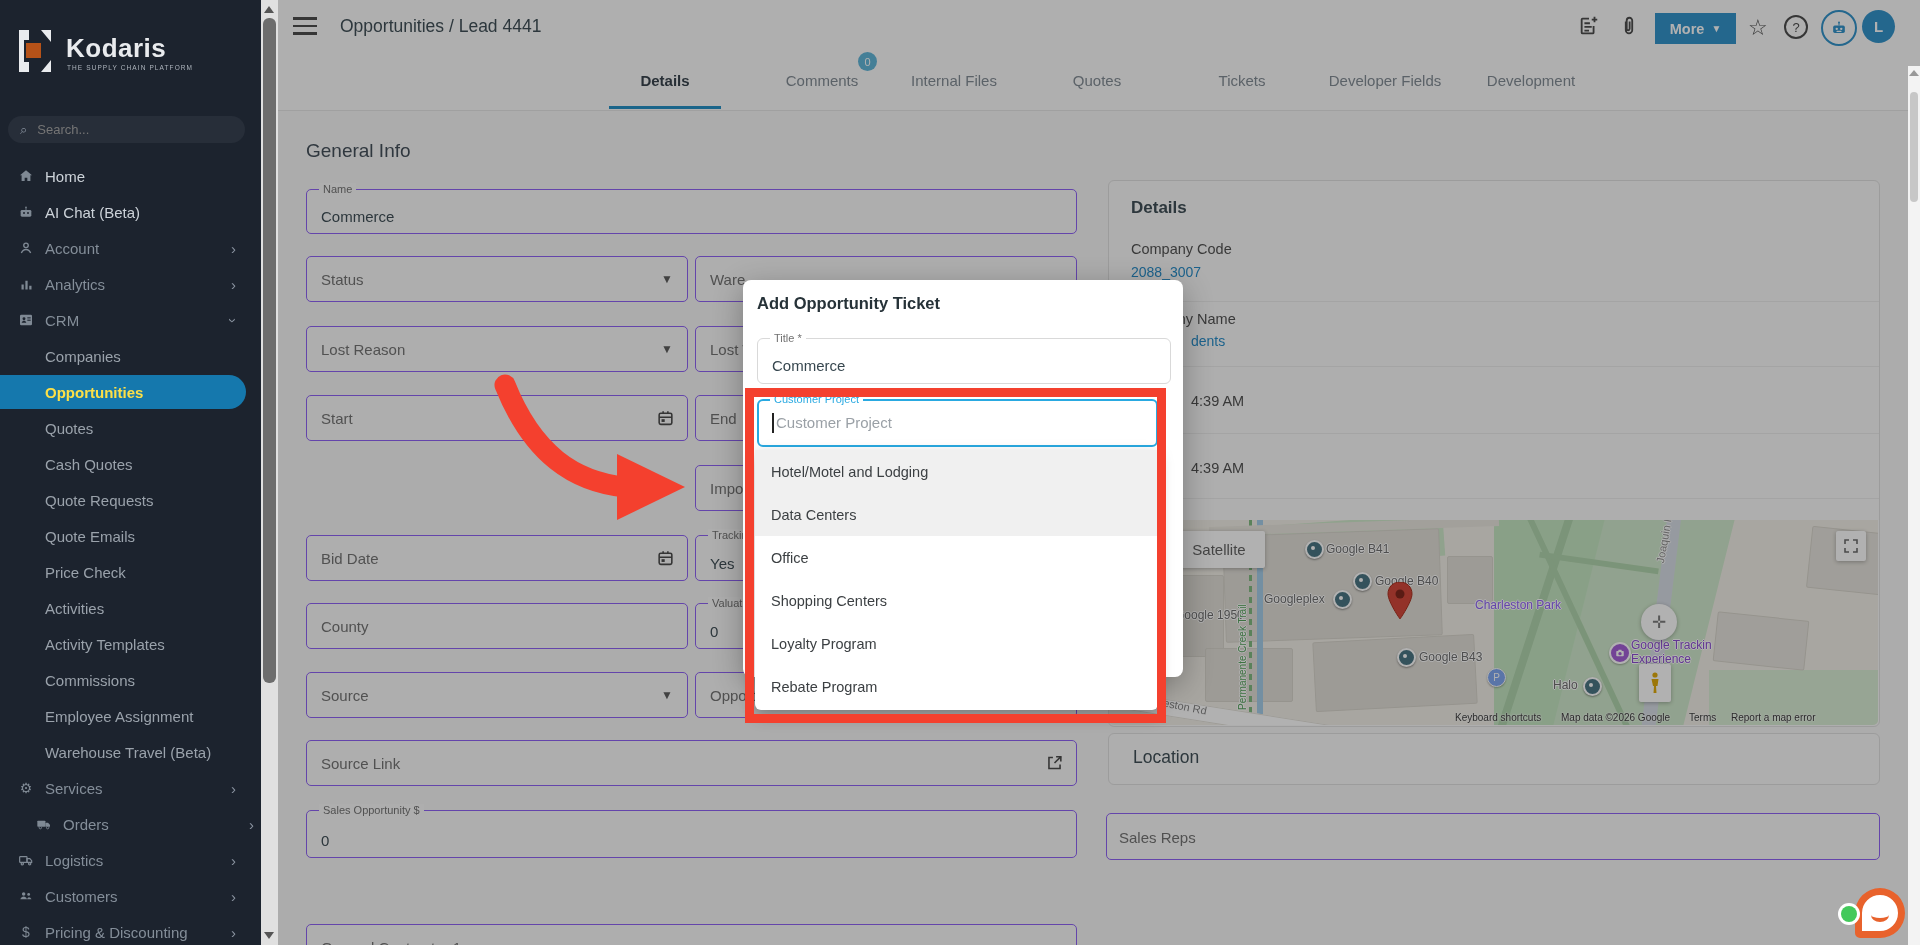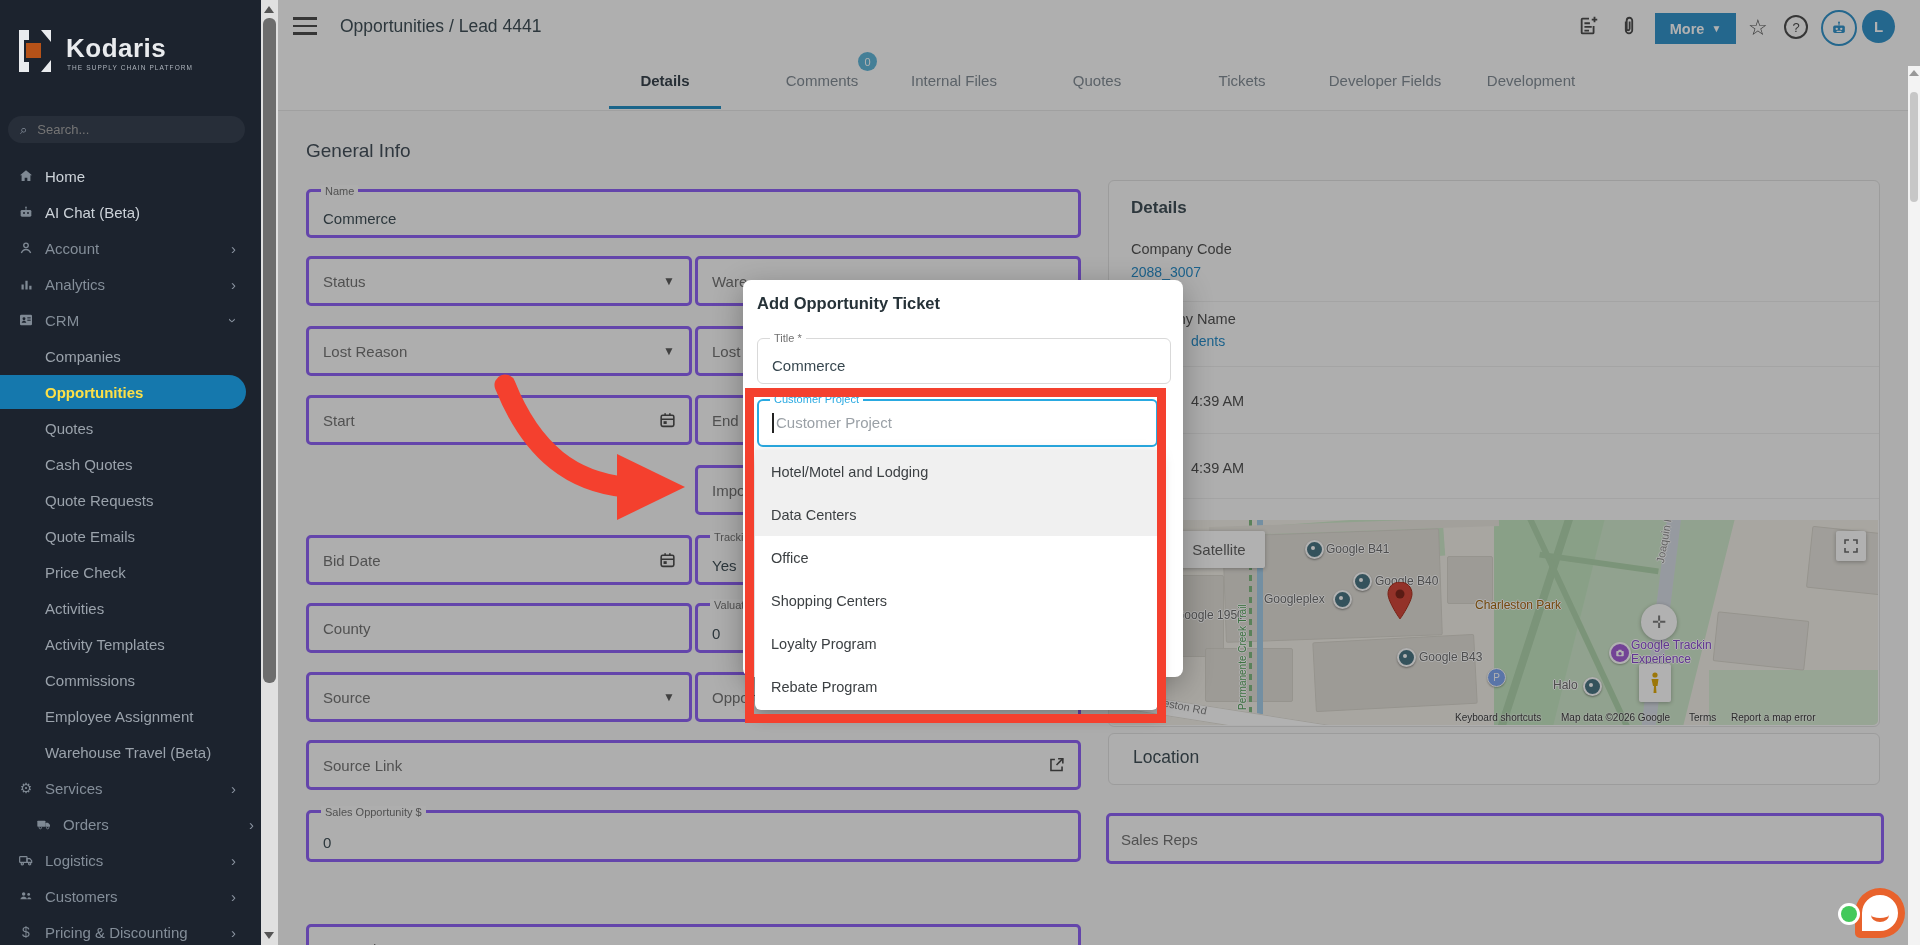--- a/index.html
+++ b/index.html
@@ -17,21 +17,21 @@
   .nav-selected{background:#1578ad;border-radius:0 17px 17px 0;color:#fde047;font-weight:bold;}
   
   #side-sb{position:absolute;left:261px;top:0;width:17px;height:945px;background:#e0e0e0;z-index:11;}
   #side-sb .thumb{position:absolute;left:2px;top:18px;width:13px;height:665px;background:#6d6d6d;border-radius:6px;}
   .sb-arrow{position:absolute;left:3px;width:0;height:0;border-left:5px solid transparent;border-right:5px solid transparent;}
   
   #header{position:absolute;left:278px;top:0;right:0;height:110px;background:#fcfcfc;border-bottom:1px solid #e6e6e6;}
   .tab{position:absolute;top:72px;transform:translateX(-50%);font-size:15px;color:#7d8790;cursor:pointer;white-space:nowrap;}
   .tab-active{color:#2f3b45;font-weight:bold;}
   
-  .field{position:absolute;background:#fafafa;border:3px solid #8b5cf6;border-radius:5px;}
+  .field{position:absolute;background:#fafafa;border:1px solid #8b5cf6;border-radius:5px;}
   .field .flabel{position:absolute;left:14px;top:50%;transform:translateY(-50%);font-size:15px;color:#6e6e6e;white-space:nowrap;}
   .nlabel{position:absolute;left:12px;top:-7px;font-size:11px;color:#6e6e6e;background:#fafafa;padding:0 4px;white-space:nowrap;}
   .fvalue2{position:absolute;left:14px;bottom:8px;font-size:15px;color:#37474f;white-space:nowrap;}
   .caret{position:absolute;right:14px;top:50%;transform:translateY(-50%);color:#555;font-size:12px;}
   .ficon{position:absolute;right:12px;top:50%;transform:translateY(-50%);width:19px;height:19px;color:#4a4a4a;}
   
   .card{position:absolute;background:#fafafa;border:1px solid #e0e0e0;border-radius:6px;}
   .card-title{font-size:17px;color:#37474f;font-weight:bold;}
   .divider{position:absolute;left:0;right:0;height:1px;background:#ececec;}
   .dlabel{font-size:14.5px;color:#4a4a4a;}
@@ -255,21 +255,21 @@
     <div class="maplabel" style="left:66px;top:88px;">Google 1950</div>
     <div class="pin" style="left:288px;top:128px;"></div>
     <div class="maplabel" style="left:310px;top:130px;">Google B43</div>
 
     <div class="abs" style="left:278px;top:62px;width:26px;height:38px;z-index:3;">
       <svg viewBox="0 0 26 38" width="26" height="38">
           <path d="M13 0C6 0 1 5.2 1 11.8 1 20 13 37 13 37s12-17 12-25.2C25 5.2 20 0 13 0z" fill="#d23f31" stroke="#a52714" stroke-width="1"></path>
           <circle cx="13" cy="12" r="4.5" fill="#7a1c12"></circle>
         </svg>
     </div>
-    <div class="maplabel" style="left:366px;top:78px;text-align:center;color:#a16207;line-height:14px;">
+    <div class="maplabel" style="left:366px;top:78px;text-align:center;color:#8b5cf6;line-height:14px;">
       <div>Charleston Park</div>
     </div>
     <div class="maplabel" style="left:444px;top:158px;">Halo</div>
     <div class="pin" style="left:474px;top:157px;"></div>
     <div class="abs" style="left:378px;top:148px;width:17px;height:17px;background:#7ba4f2;border-radius:50%;border:1.5px solid #fff;color:#fff;font-size:10px;display:flex;align-items:center;justify-content:center;box-shadow:0 1px 2px rgba(0,0,0,.3);">P</div>
 
     <div class="abs" style="left:500px;top:122px;width:18px;height:18px;background:#a158d6;border-radius:50%;border:2px solid #fff;box-shadow:0 1px 2px rgba(0,0,0,.3);display:flex;align-items:center;justify-content:center;">
       <svg viewBox="0 0 24 24" width="10" height="10" fill="#fff">
           <rect x="3" y="7" width="18" height="13" rx="2"></rect>
           <circle cx="12" cy="13.5" r="4" fill="#a158d6"></circle>

